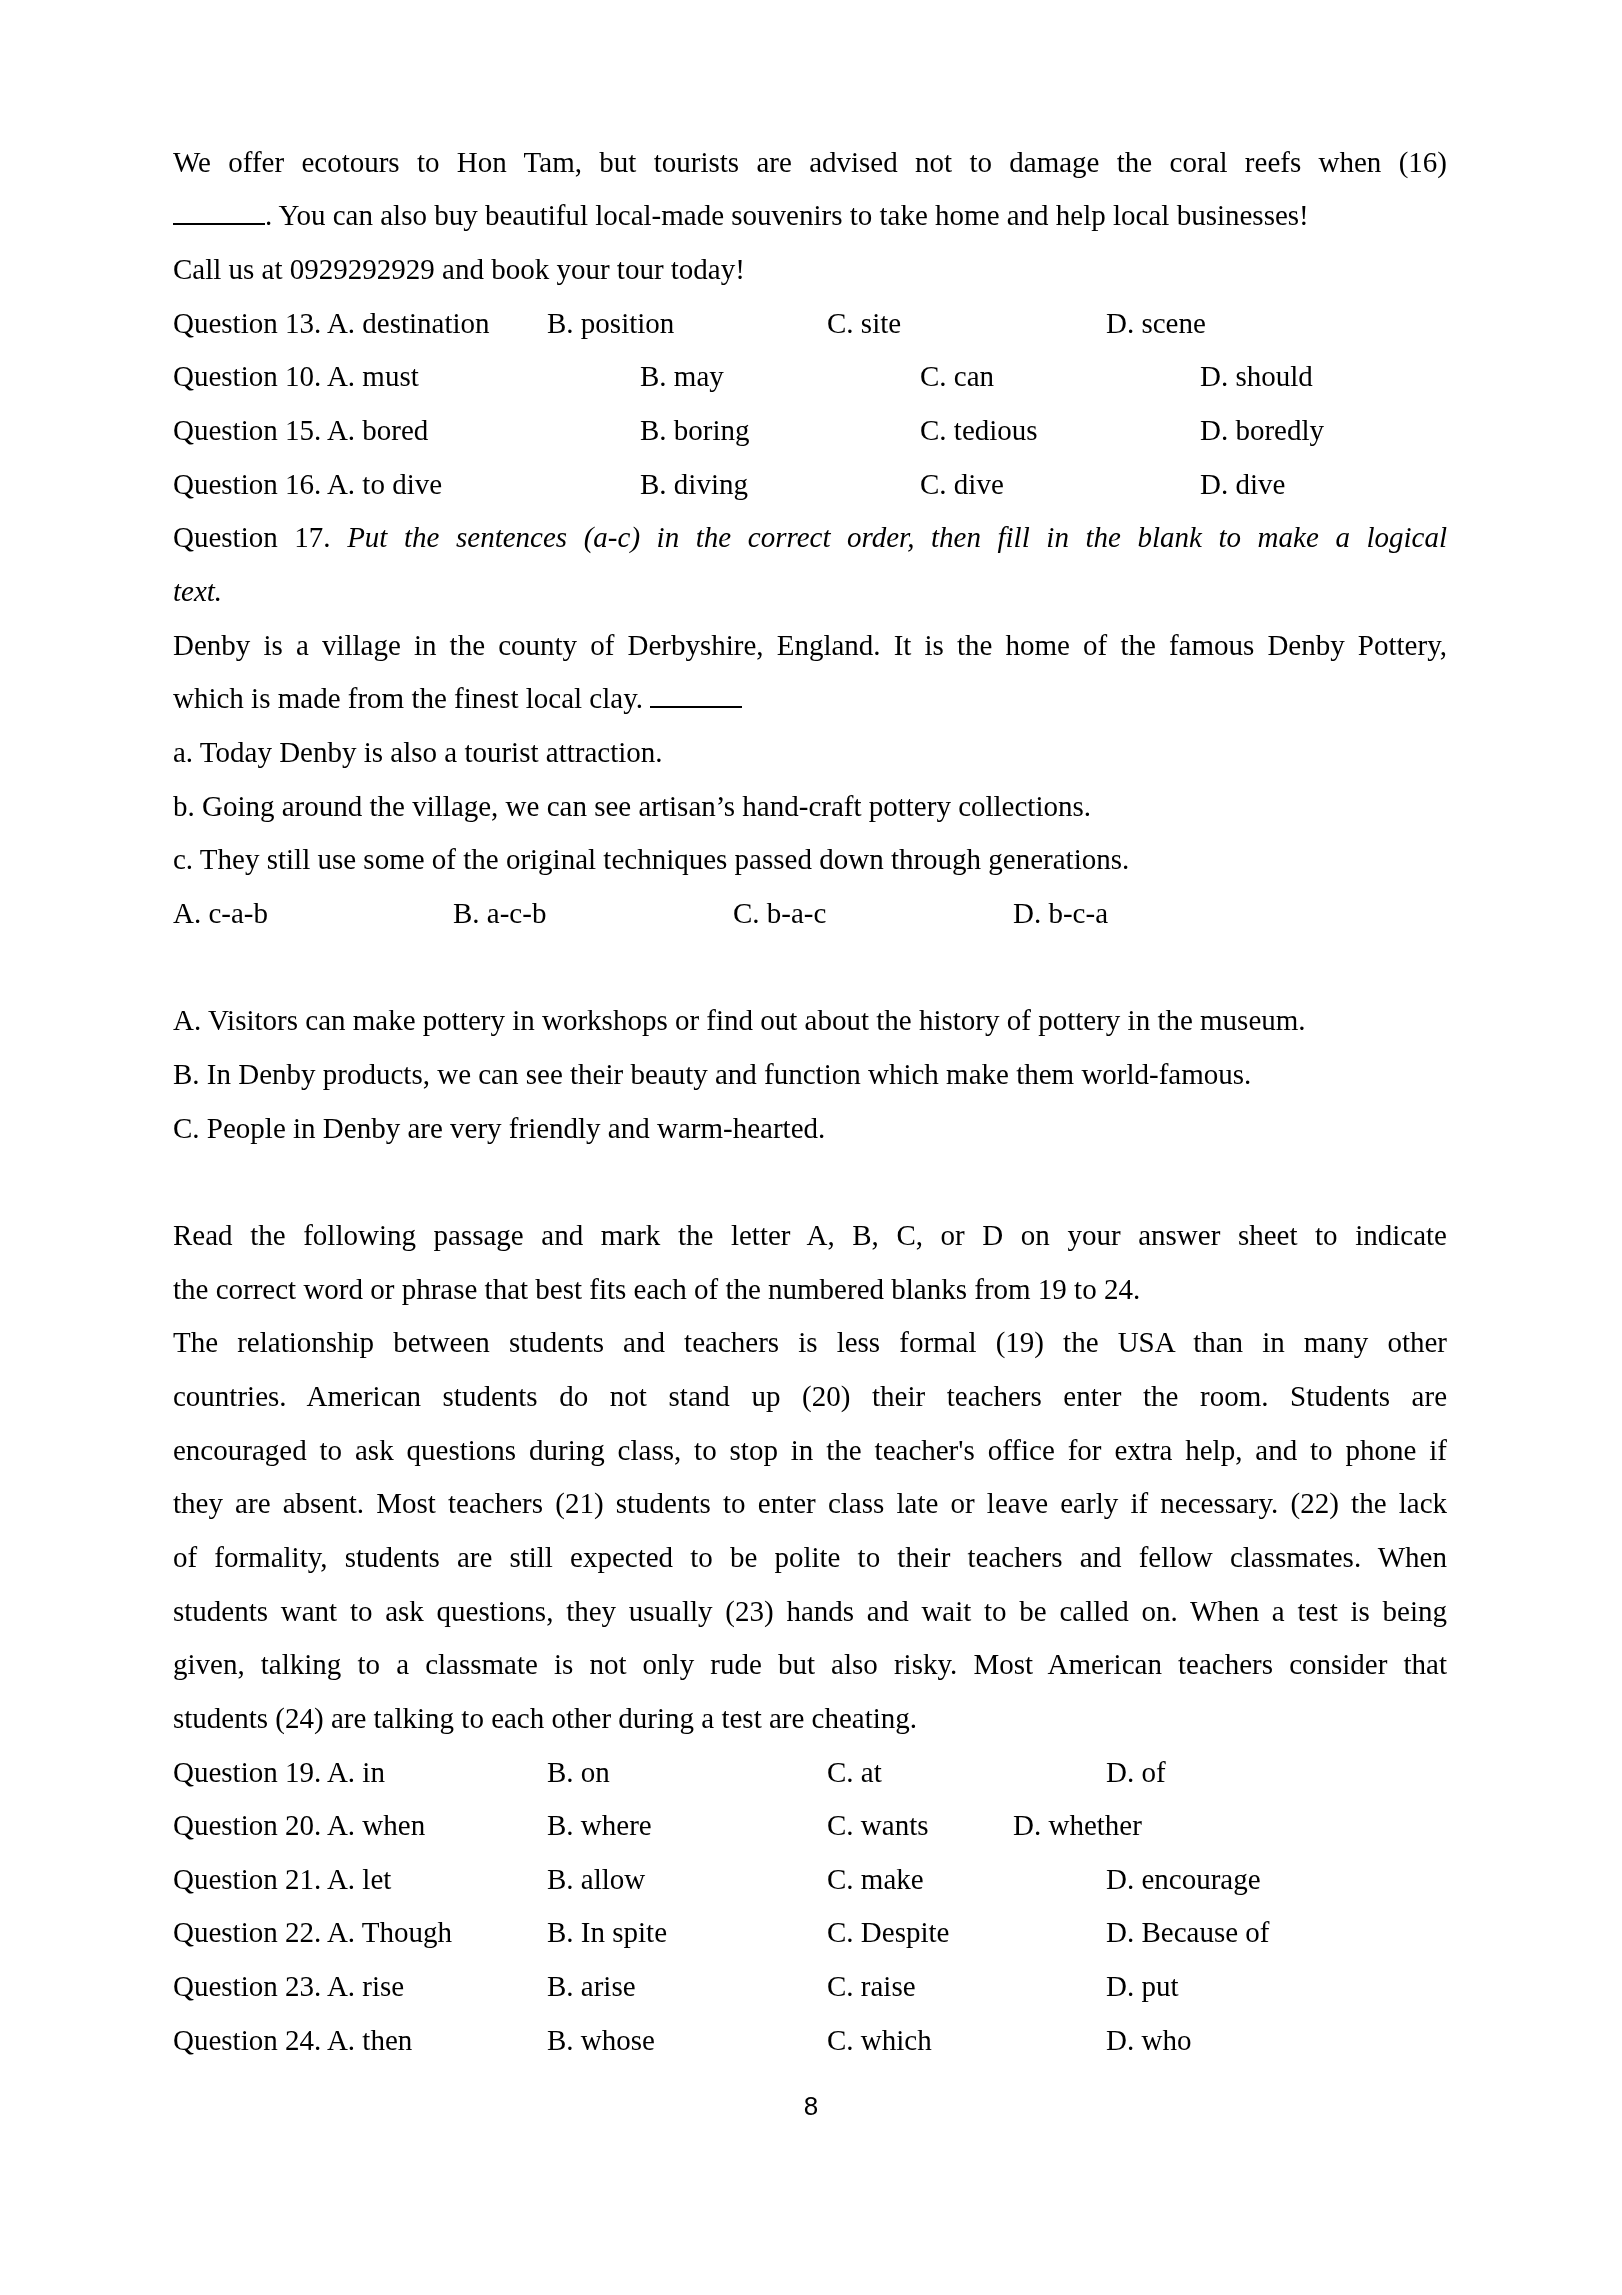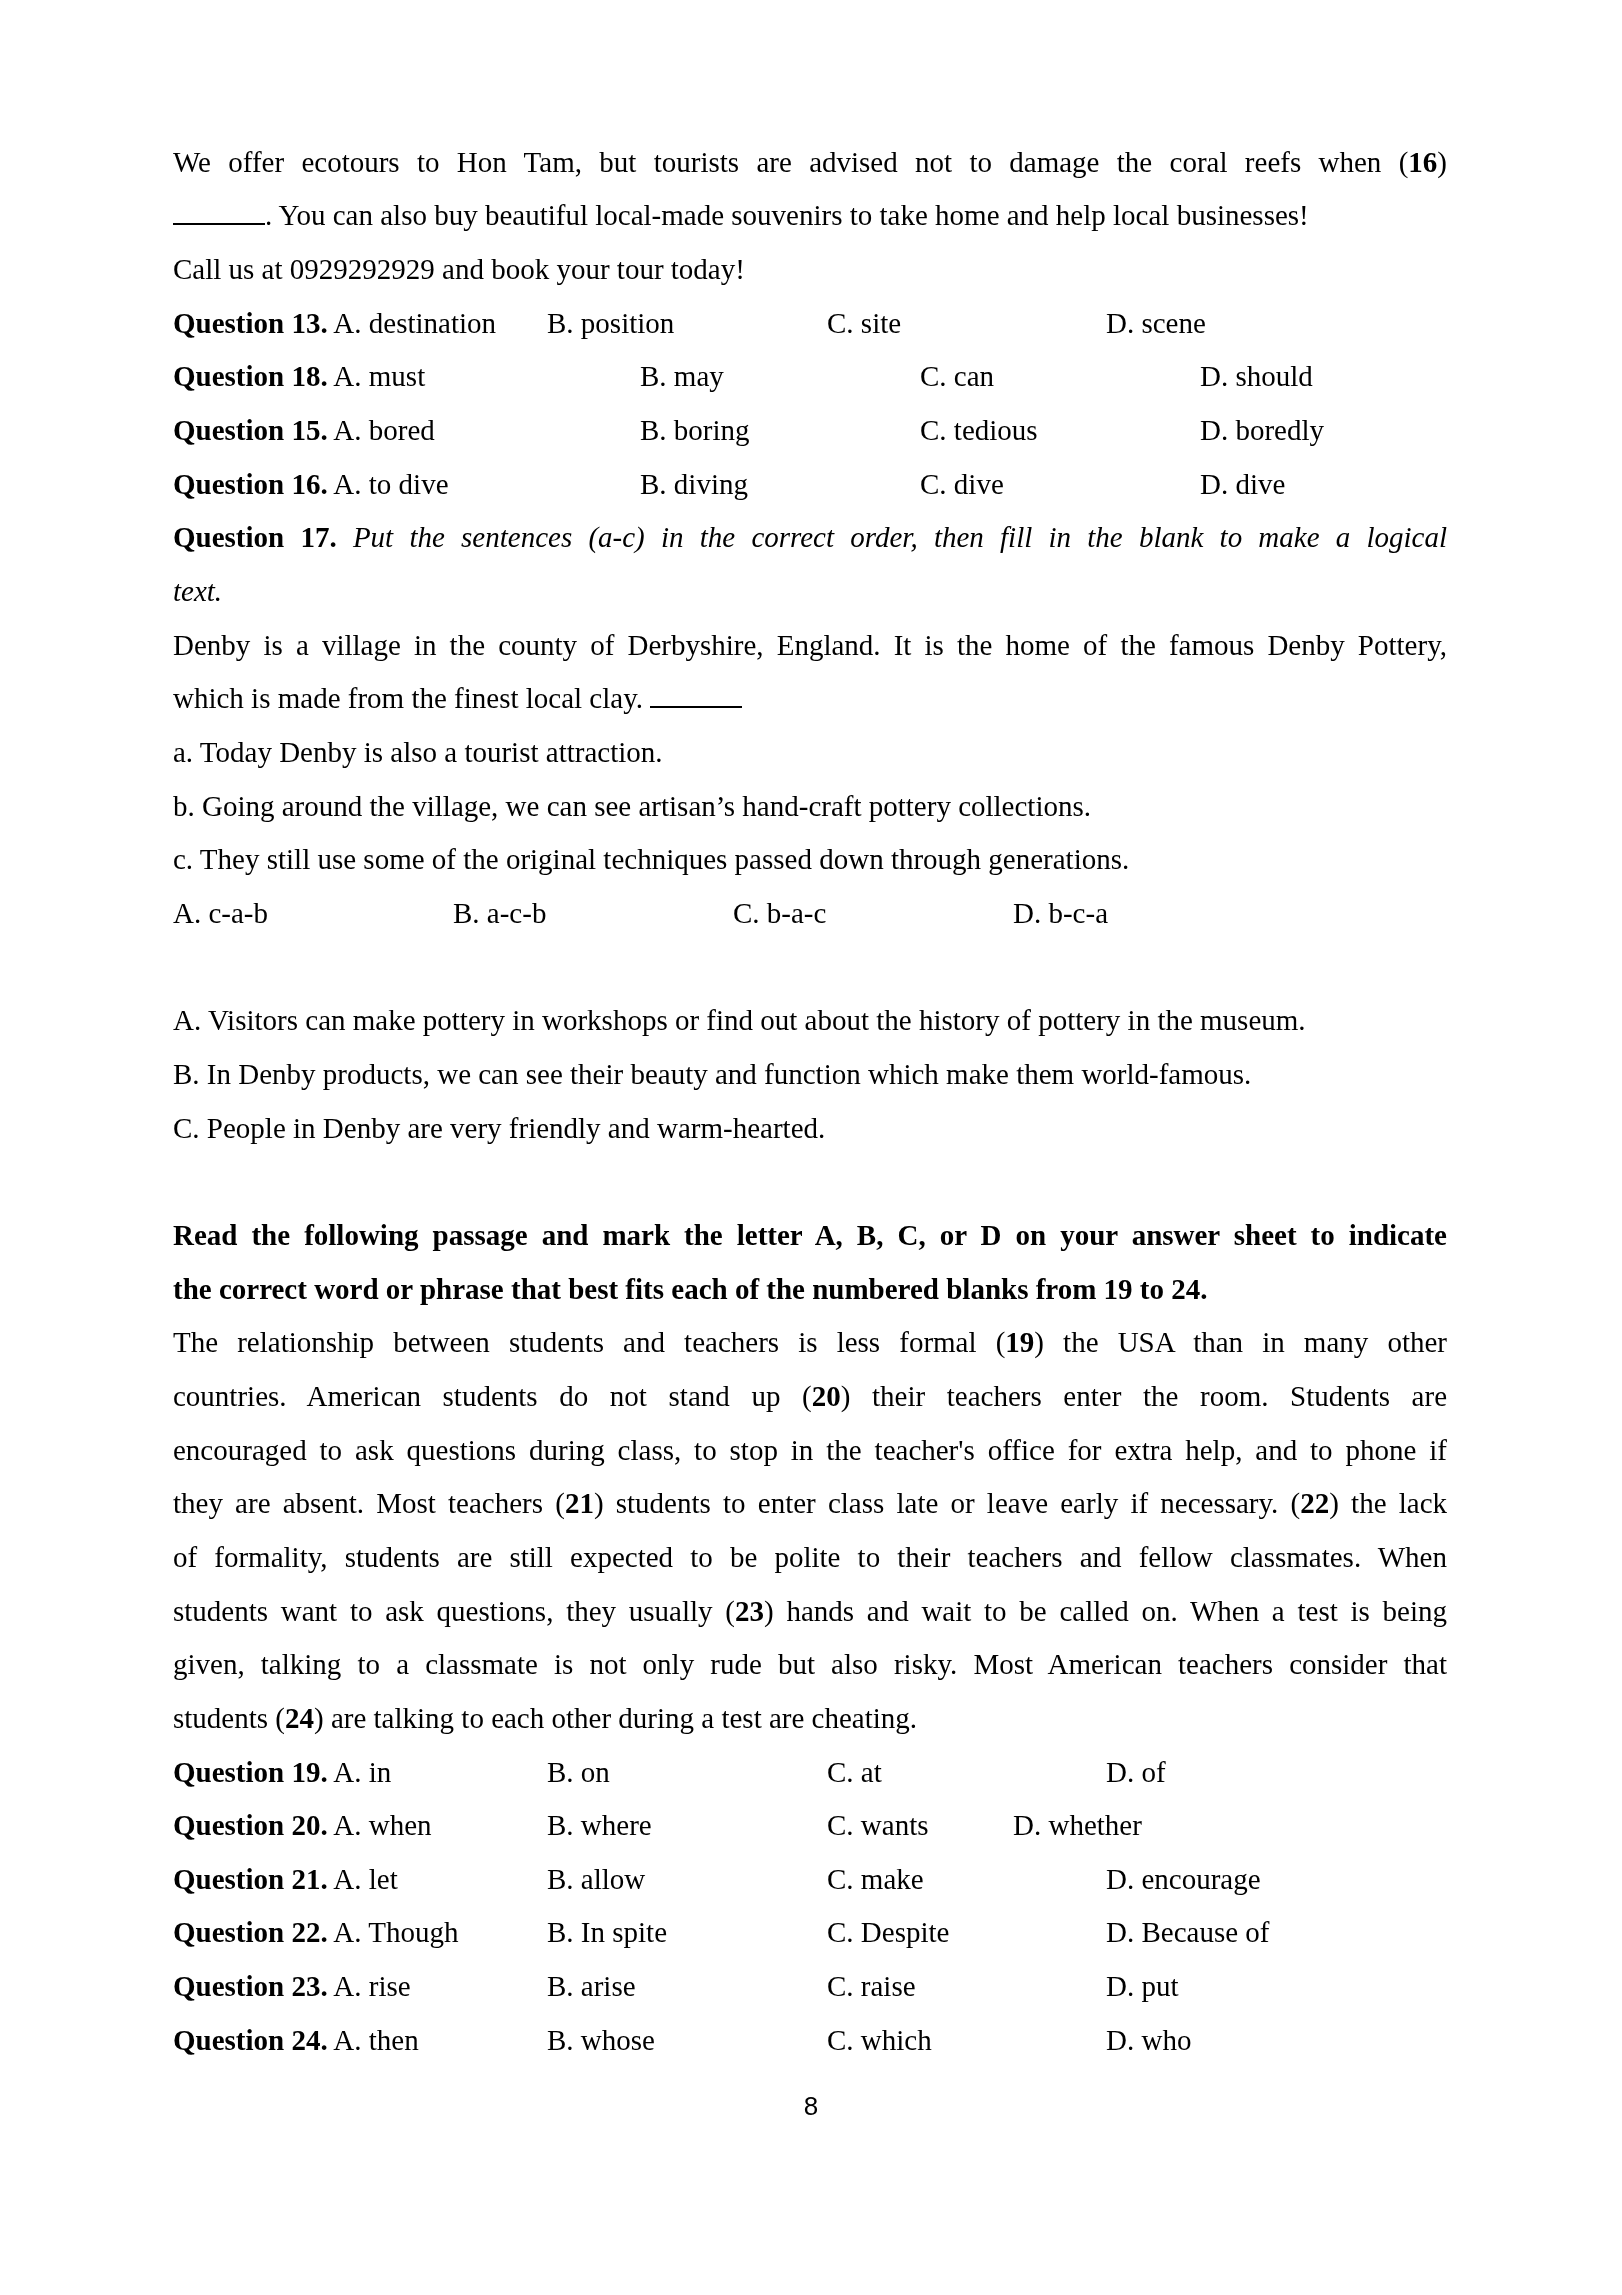--- a/index.html
+++ b/index.html
@@ -15,21 +15,21 @@
     .line {
       position: absolute;
       left: 173px;
       width: 1274px;
       height: 54px;
       font-size: 29px;
       line-height: 54px;
       white-space: nowrap;
     }
     .just { text-align: justify; text-align-last: justify; white-space: normal; }
-    .b { font-weight: bold; }
+    .b { font-weight: normal; }
     .bi { font-weight: normal; font-style: italic; }
     .blank {
       display: inline-block;
       border-bottom: 2.6px solid #000;
       height: 26px;
       vertical-align: baseline;
     }
     .opt { position: absolute; top: 0; white-space: nowrap; }
     .pagenum {
       position: absolute;
@@ -51,21 +51,21 @@
   <div class="line" style="top:242px"><span>Call us at 0929292929 and book your tour today!</span></div>
 
   <div class="line" style="top:296px">
     <span class="b">Question 13.</span> <span>A. destination</span>
     <span class="opt" style="left:374px">B. position</span>
     <span class="opt" style="left:654px">C. site</span>
     <span class="opt" style="left:933px">D. scene</span>
   </div>
 
   <div class="line" style="top:349px">
-    <span class="b">Question 18.</span> <span>A. must</span>
+    <span class="b">Question 10.</span> <span>A. must</span>
     <span class="opt" style="left:467px">B. may</span>
     <span class="opt" style="left:747px">C. can</span>
     <span class="opt" style="left:1027px">D. should</span>
   </div>
 
   <div class="line" style="top:403px">
     <span class="b">Question 15.</span> <span>A. bored</span>
     <span class="opt" style="left:467px">B. boring</span>
     <span class="opt" style="left:747px">C. tedious</span>
     <span class="opt" style="left:1027px">D. boredly</span>

